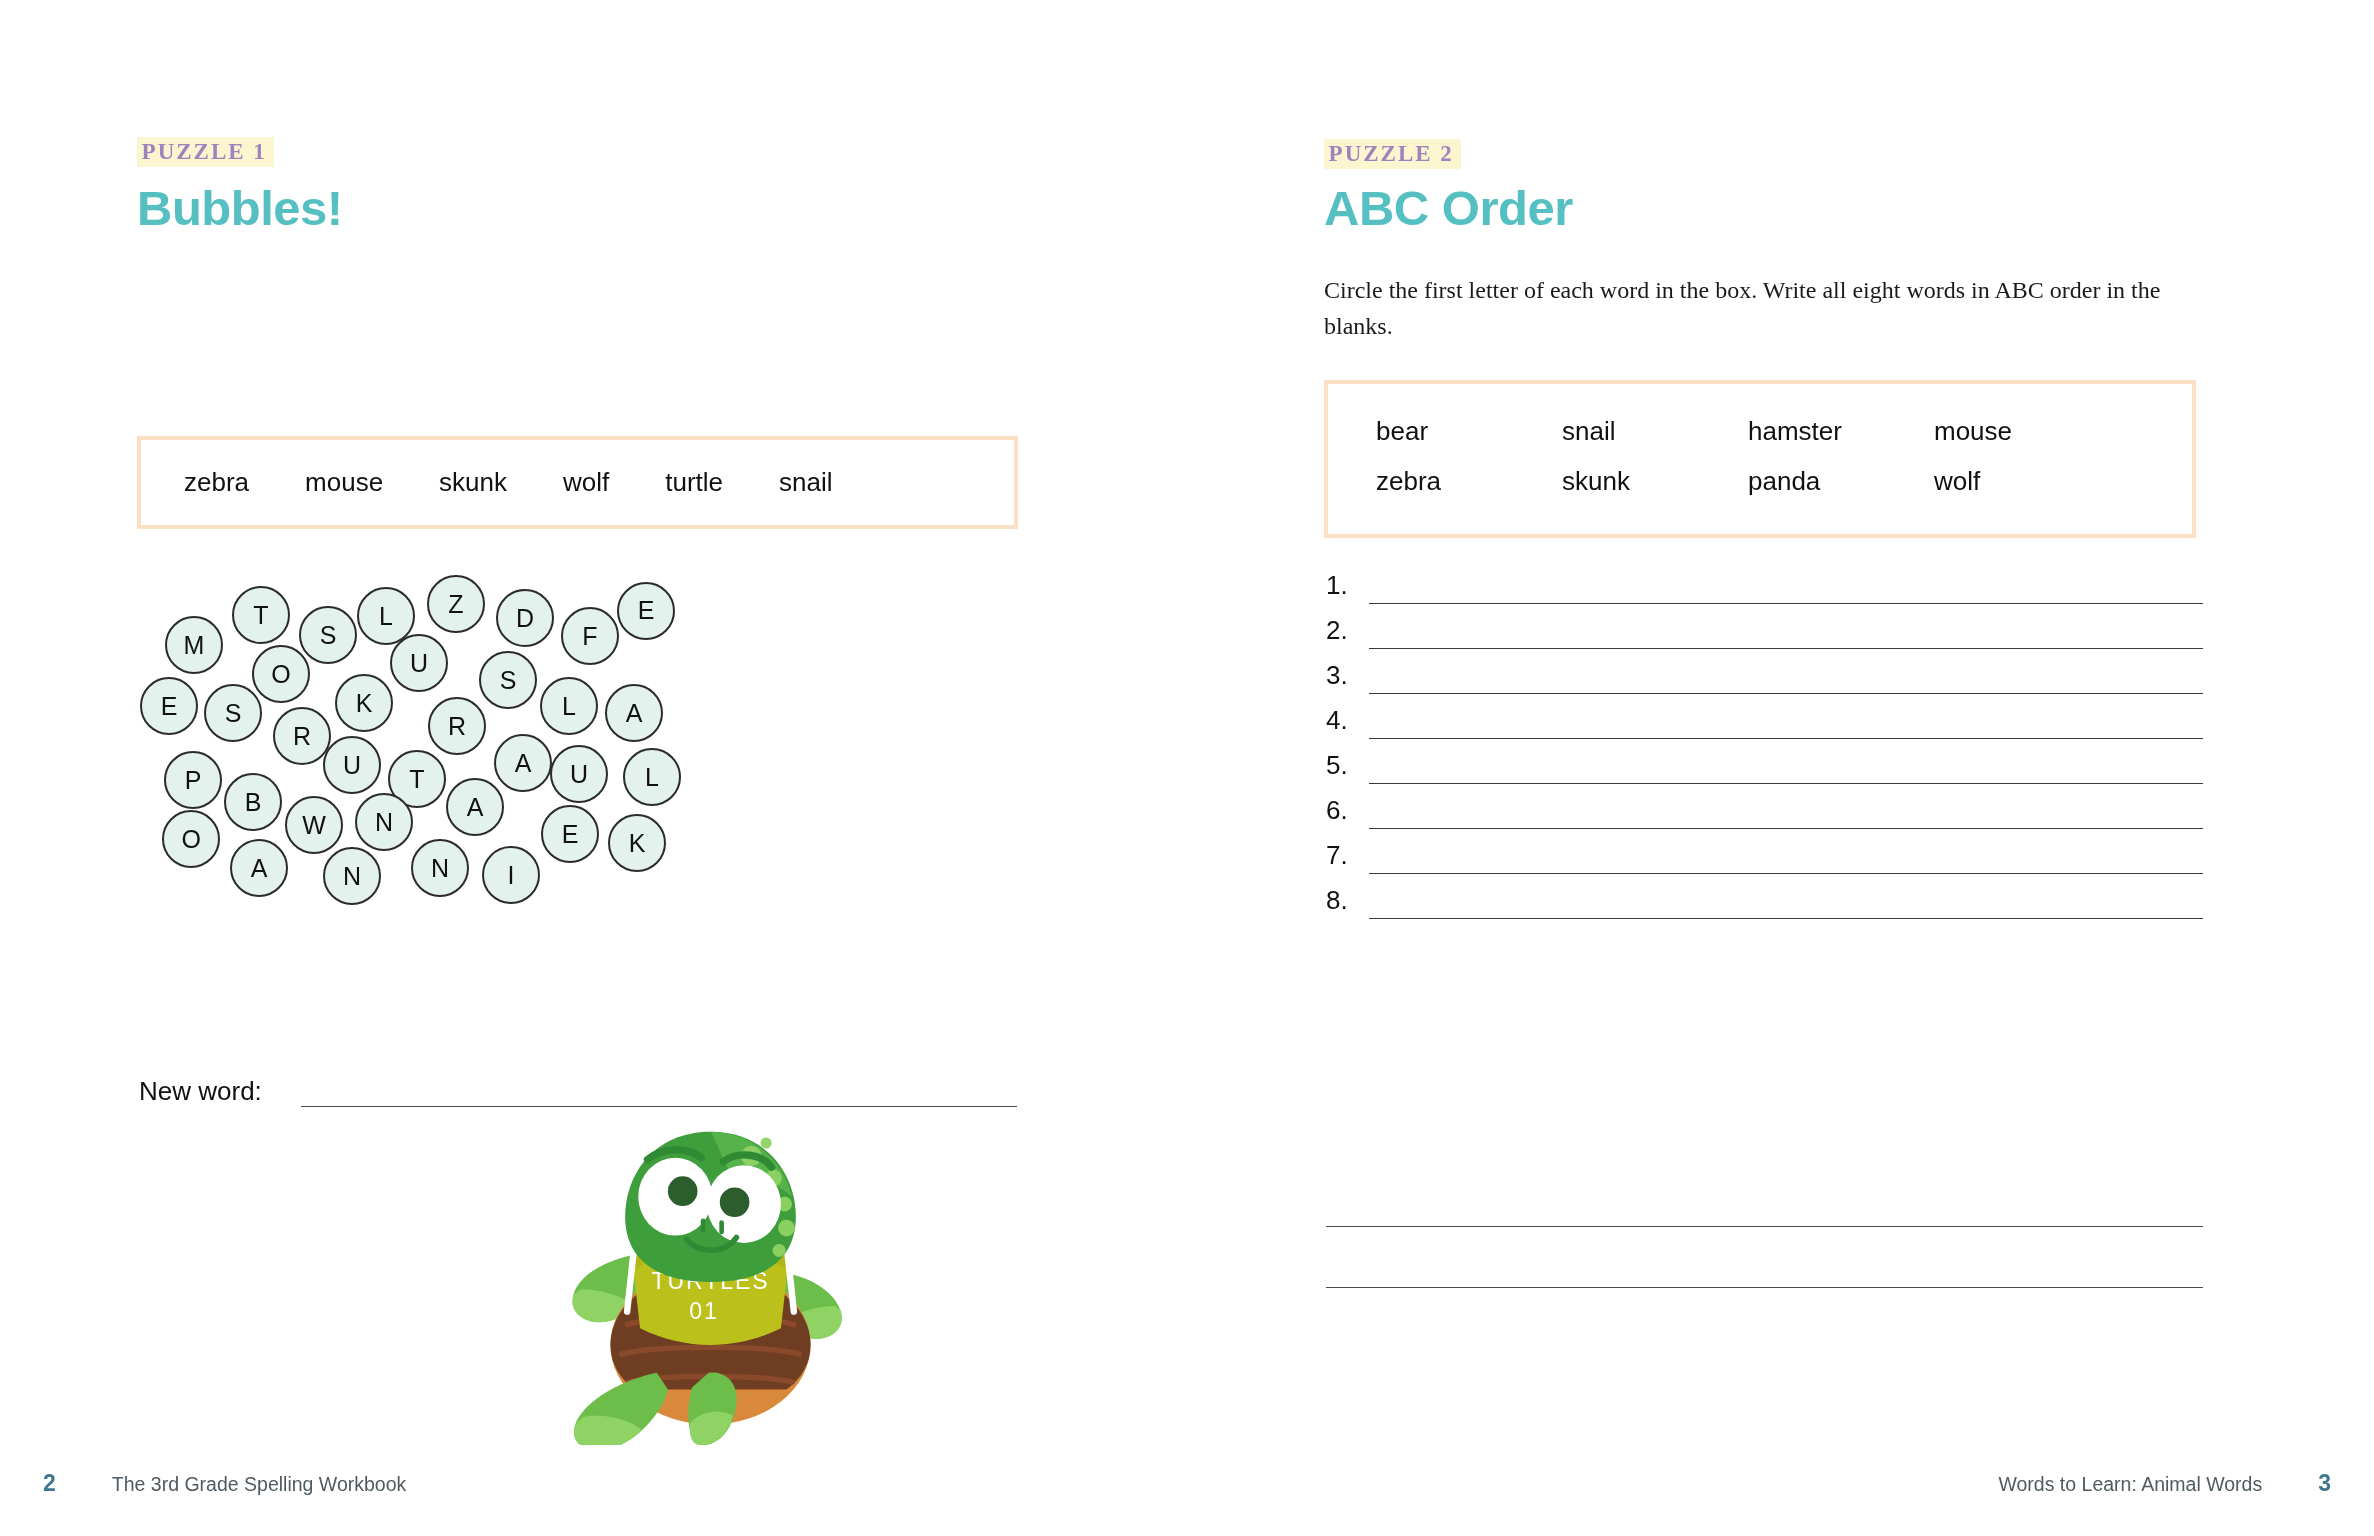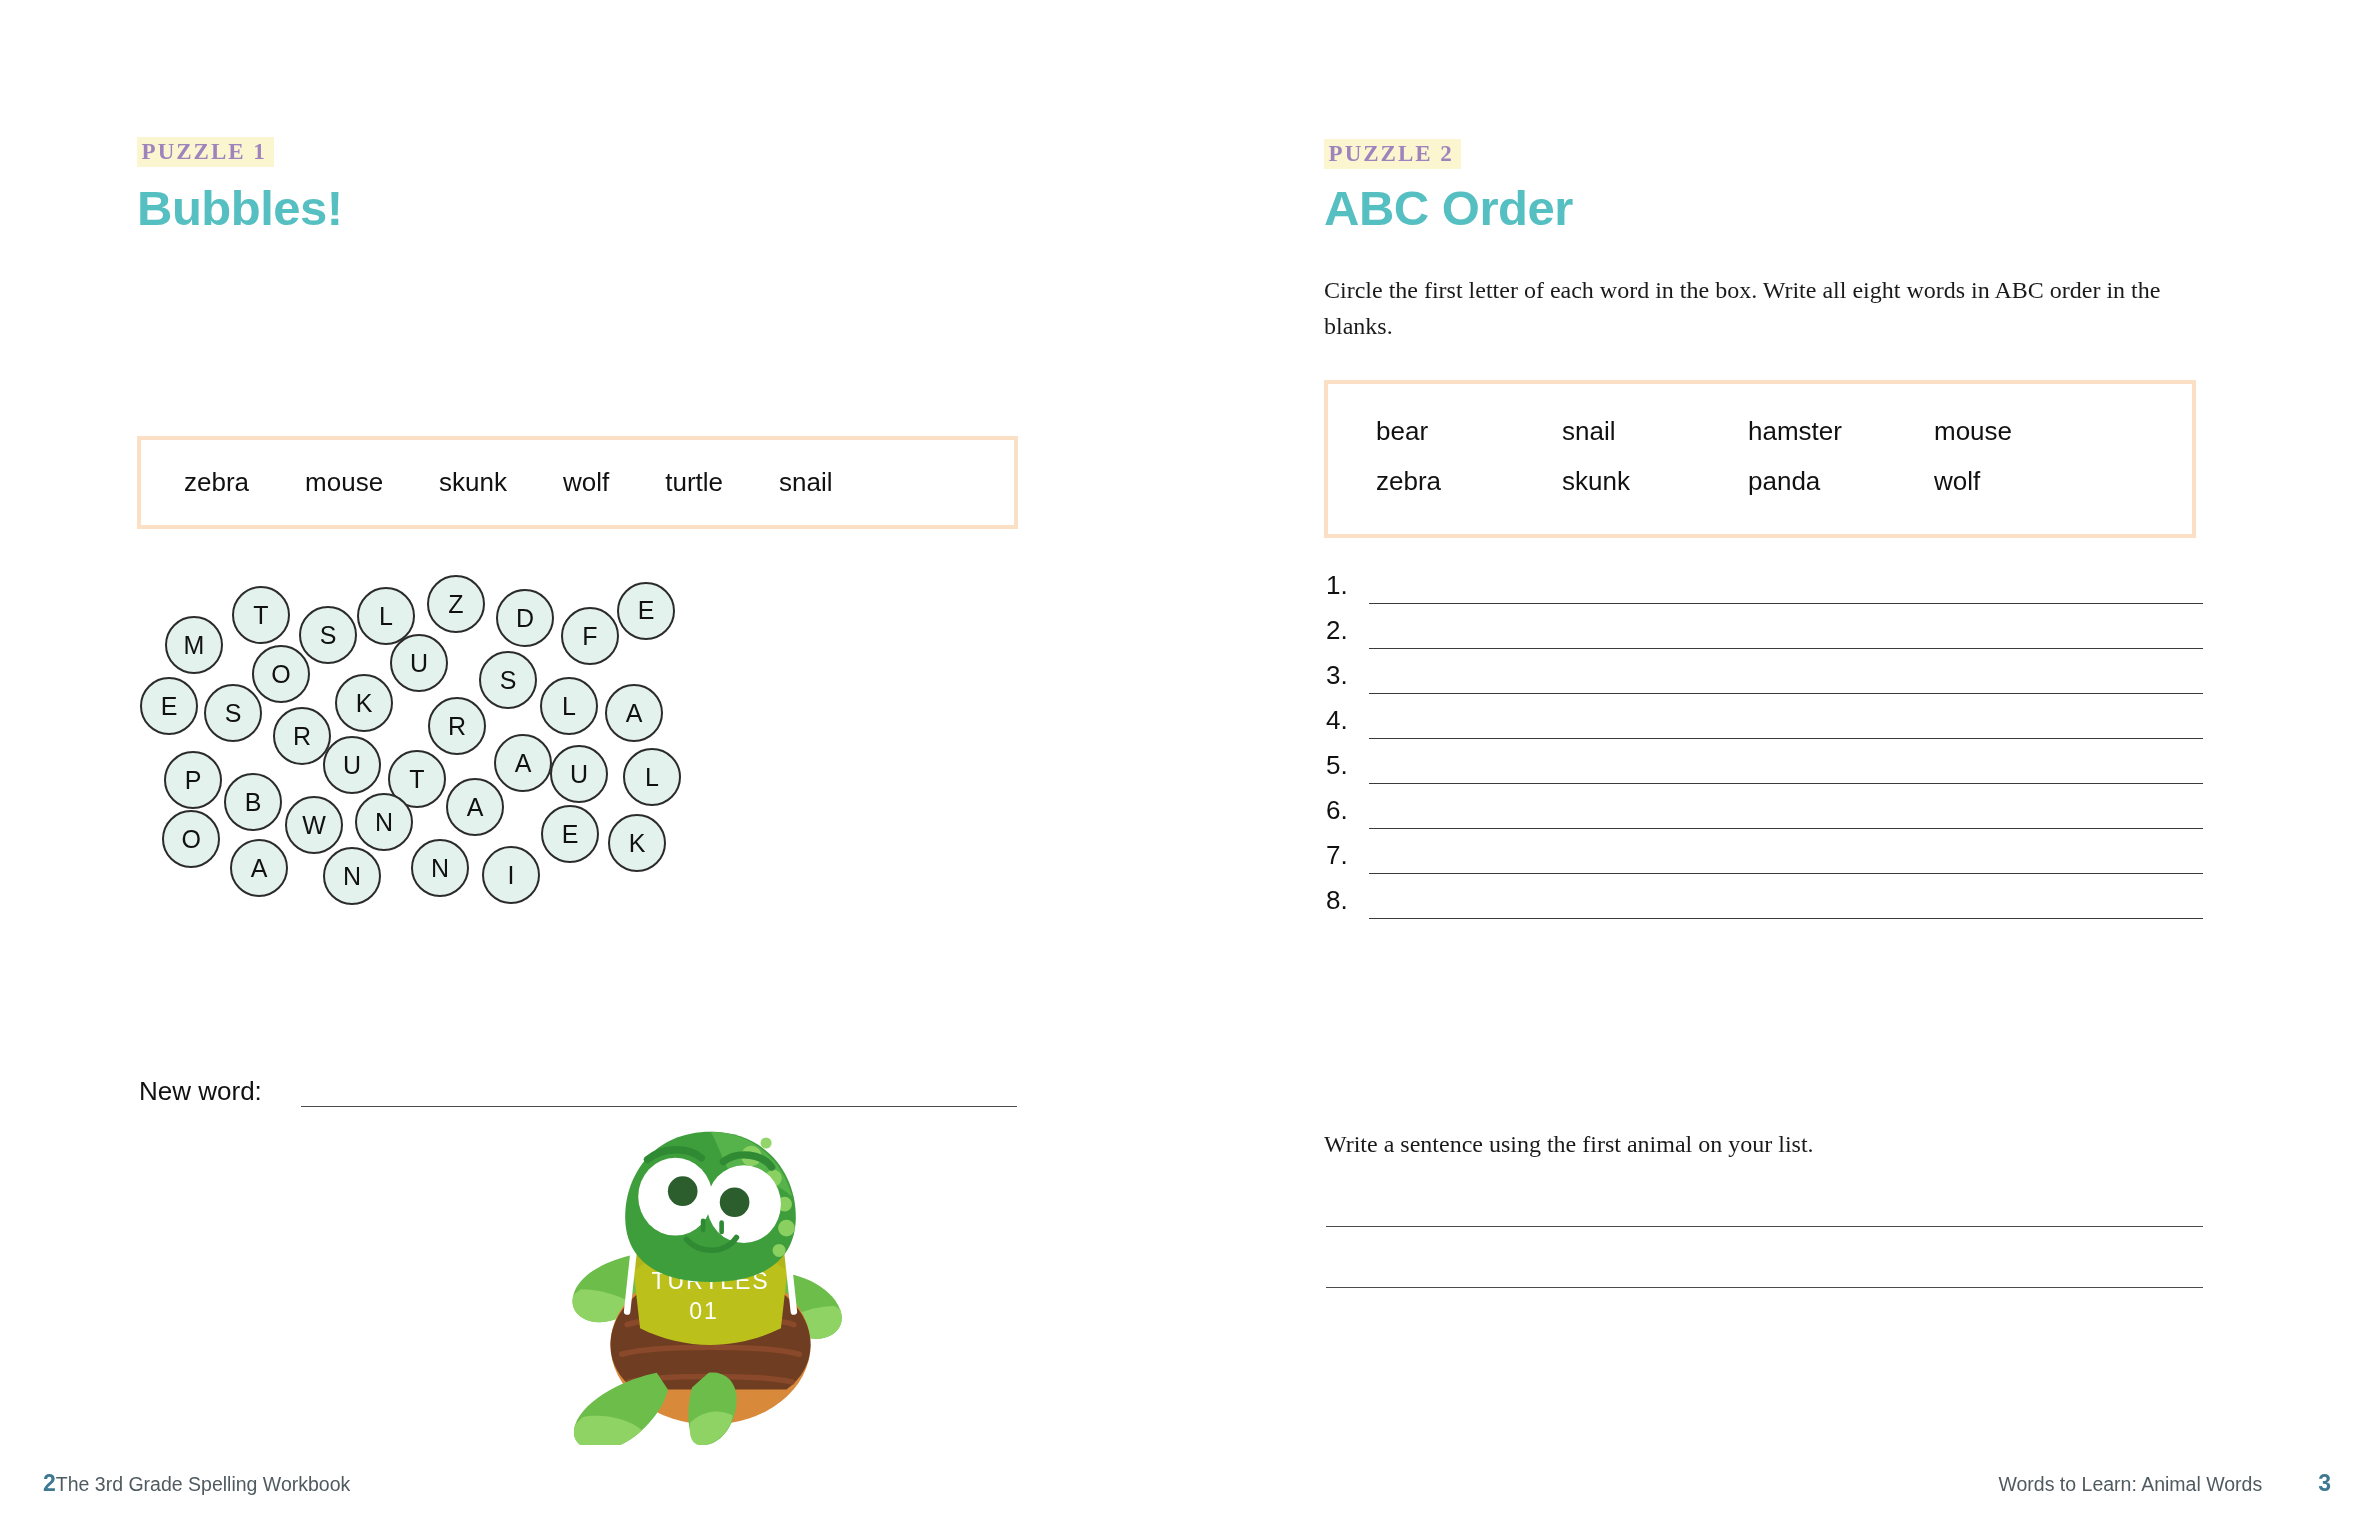--- a/index.html
+++ b/index.html
@@ -168,21 +168,21 @@
     font-size: 23px;
     color: #3f7891;
   }
   .footer .ftext {
     font-family: "Liberation Sans", sans-serif;
     font-size: 19.5px;
     color: #4f5b60;
     white-space: nowrap;
   }
   .footer-left { left: 43px; }
-  .footer-left .ftext { }
+  .footer-left .ftext { margin-left: 56px; }
   .footer-right { right: 43px; }
   .footer-right .pageno { margin-left: 56px; }
 
   
   .turtle-wrap {
     position: absolute;
     left: 553px;
     top: 1130px;
     width: 315px;
     height: 315px;
@@ -434,21 +434,20 @@
       <div class="numrow">
         <span class="num">7.</span>
         <span class="numline"></span>
       </div>
       <div class="numrow">
         <span class="num">8.</span>
         <span class="numline"></span>
       </div>
     </div>
 
-    <div class="instructions" style="left:137px; top:1127px; width:863px;">Write a sentence using the first animal on your list.</div>
 
     <div class="rule" style="left:139px; top:1226px; width:877px;"></div>
     <div class="rule" style="left:139px; top:1287px; width:877px;"></div>
 
     <div class="footer footer-right">
       <span class="ftext">Words to Learn: Animal Words</span>
       <span class="pageno">3</span>
     </div>
   </div>
 </div>

